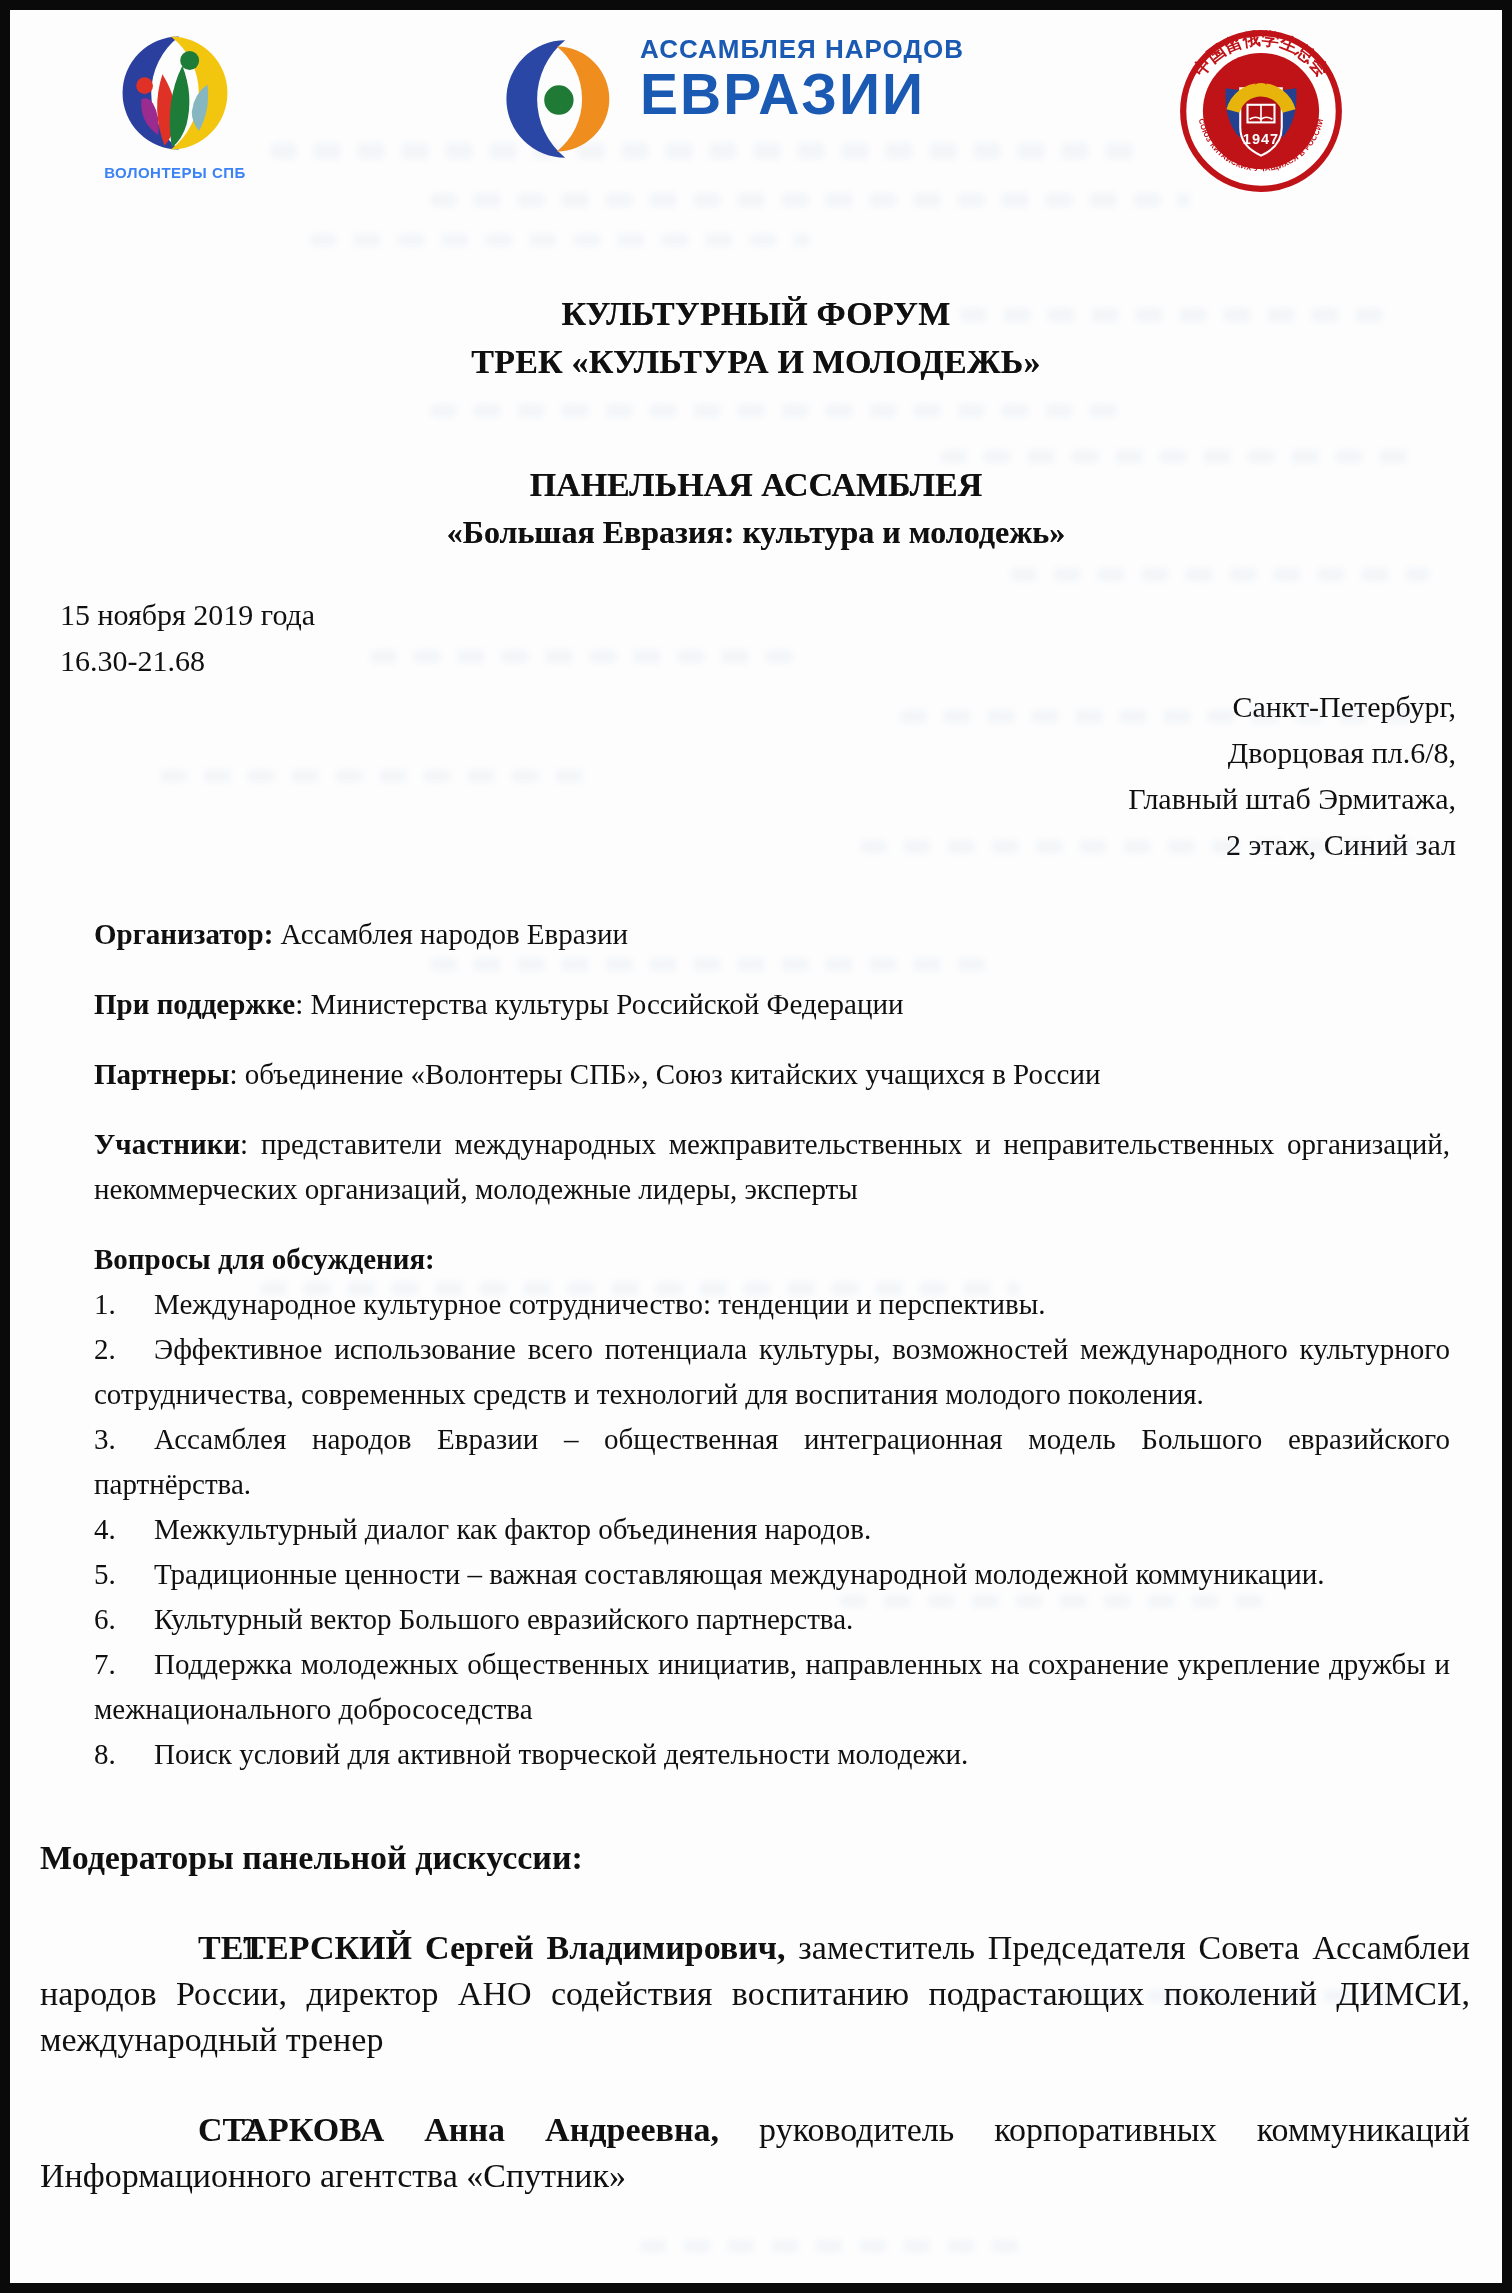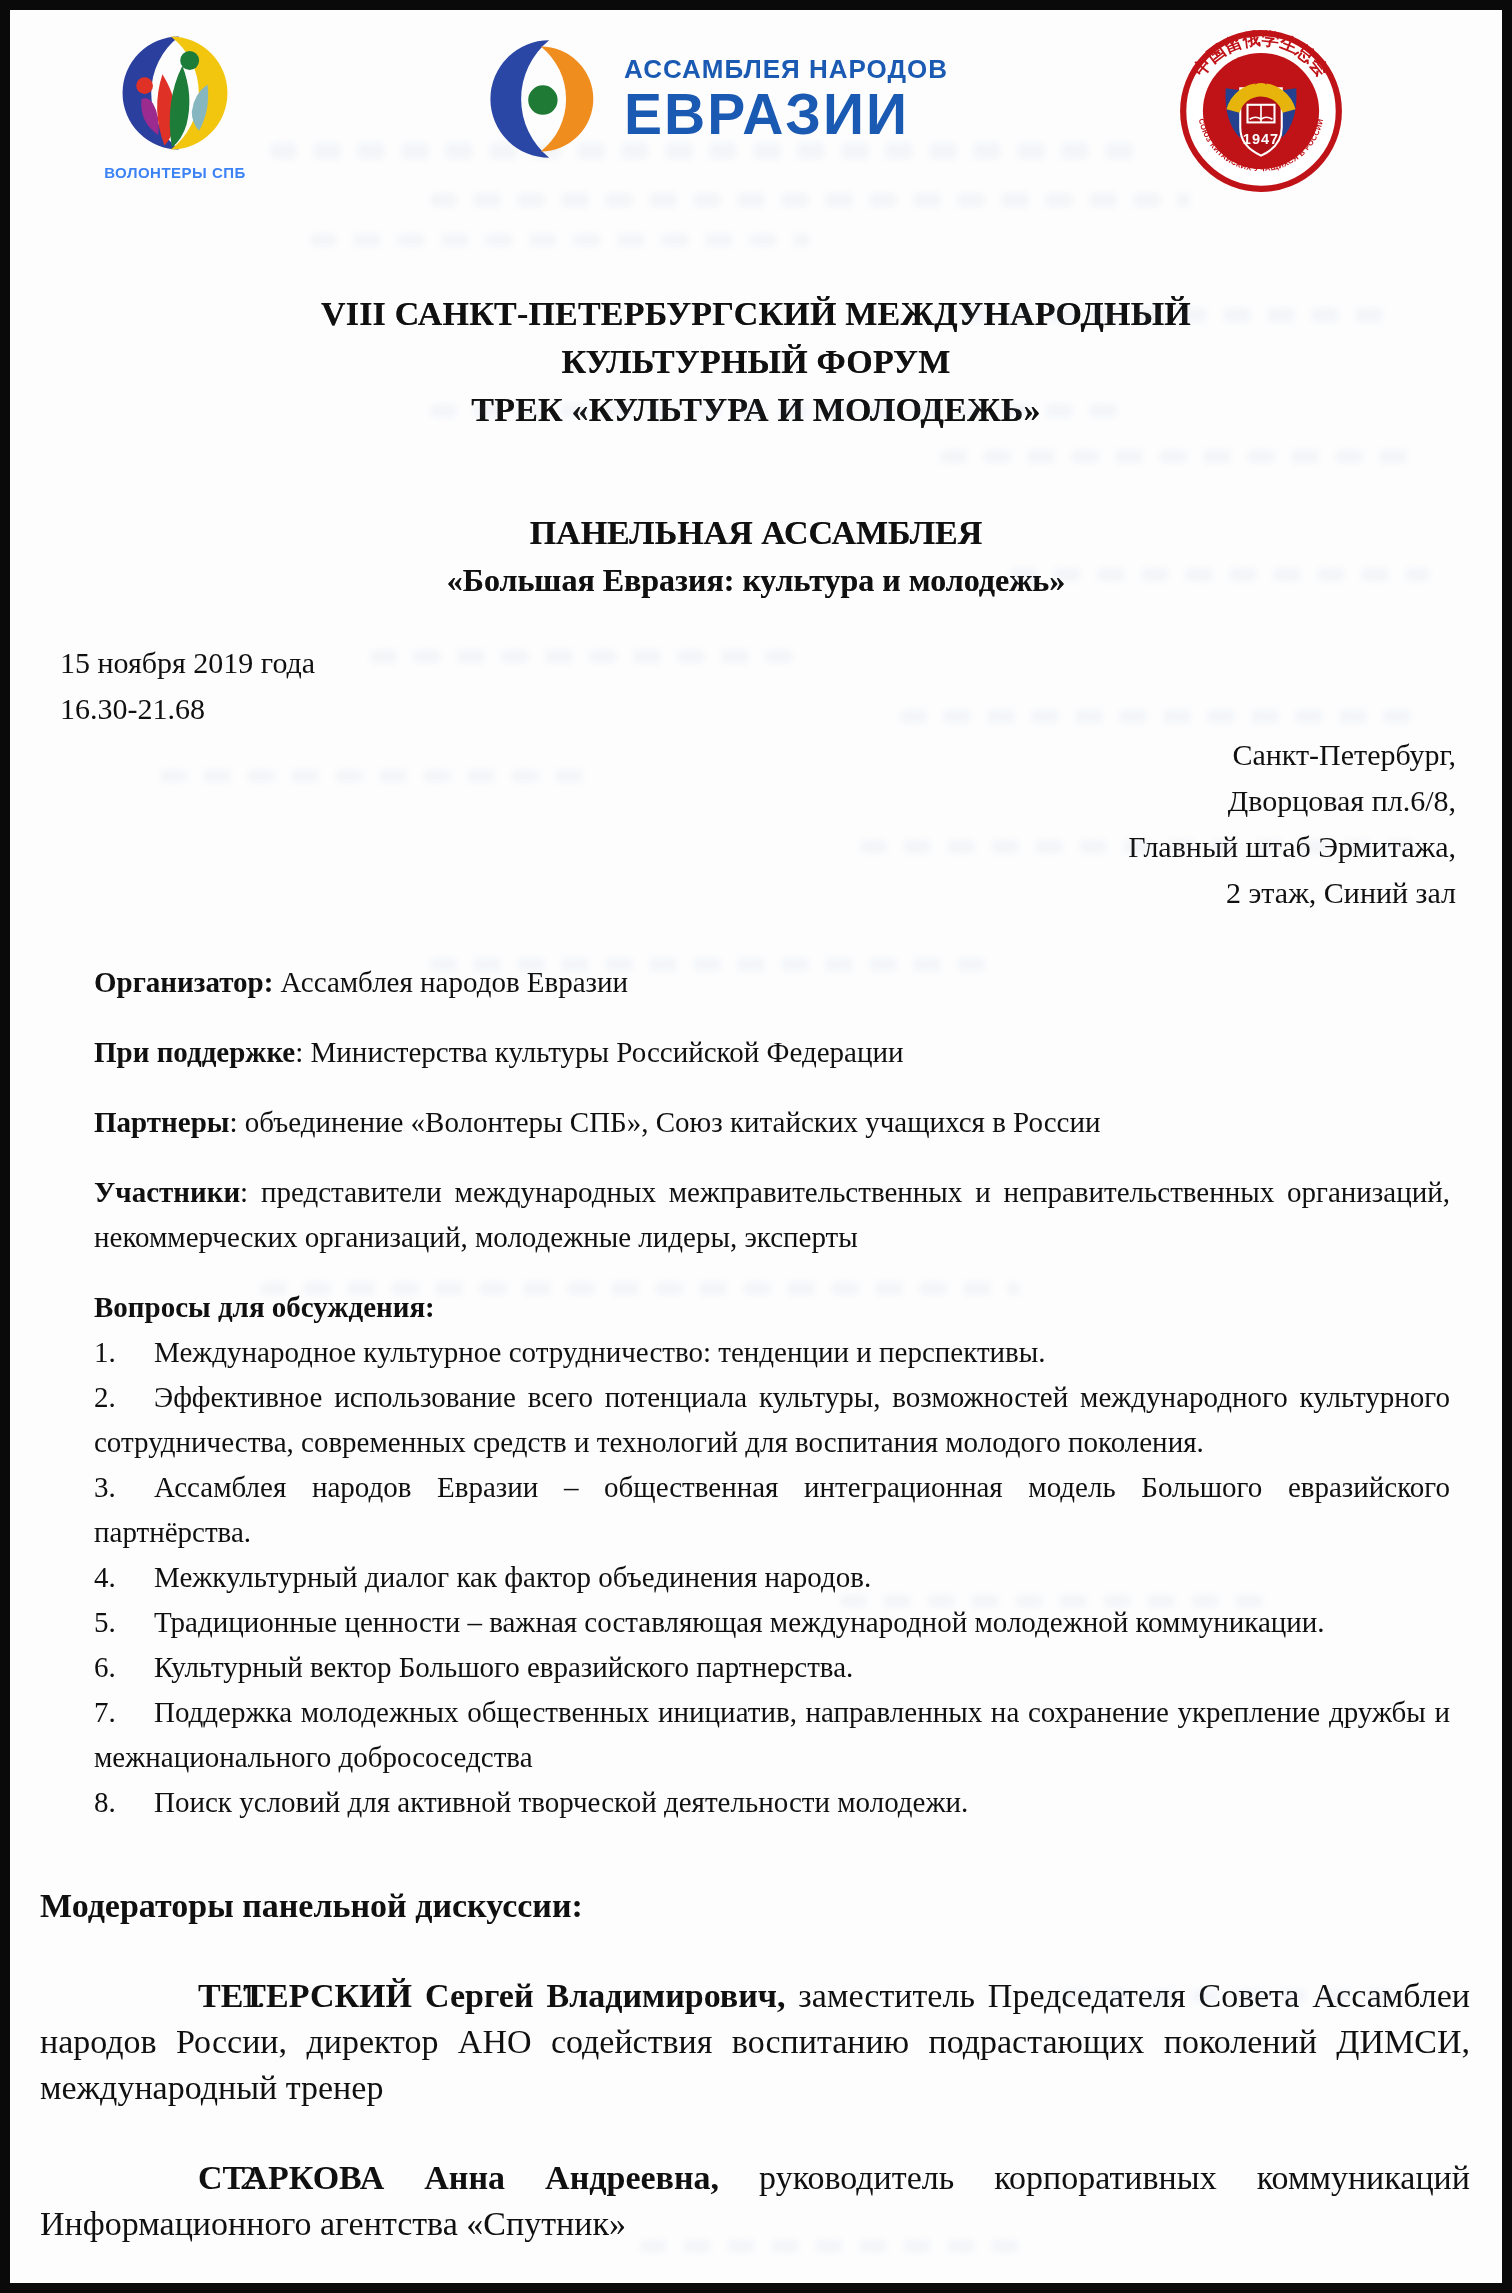--- a/index.html
+++ b/index.html
@@ -24,21 +24,21 @@
   
   .logos{position:relative;height:218px;}
   .logo-left{position:absolute;left:70px;top:18px;width:190px;text-align:center;}
   .logo-left svg{width:130px;height:130px;display:block;margin:0 auto;}
   .vol-label{
     margin-top:6px;
     font-family:"Liberation Sans", sans-serif;
     font-size:15px;font-weight:700;letter-spacing:.5px;
     color:#3b82f6;
   }
-  .logo-center{position:absolute;left:472px;top:26px;display:flex;align-items:center;}
+  .logo-center{position:absolute;left:488px;top:26px;display:flex;align-items:flex-start;}
   .logo-center svg{width:126px;height:126px;flex:0 0 auto;}
   .ea-text{margin-left:16px;font-family:"Liberation Sans", sans-serif;color:#1b5ab2;line-height:1;}
   .ea-line1{font-size:26px;font-weight:700;letter-spacing:1px;}
   .ea-line2{font-size:57px;font-weight:700;letter-spacing:2px;margin-top:4px;}
   .seal{position:absolute;left:1168px;top:18px;width:166px;height:166px;}
   
   .title-block{margin-top:62px;text-align:center;font-weight:700;font-size:34px;line-height:48px;letter-spacing:.2px;text-shadow:0 0 .5px rgba(0,0,0,.55);}
   .event-block{margin-top:76px;text-align:center;font-weight:700;text-shadow:0 0 .5px rgba(0,0,0,.5);}
   .event-kind{font-size:34px;line-height:46px;}
   .event-name{font-size:32px;line-height:48px;}
@@ -127,21 +127,20 @@
       <path d="M 60 58 L 100 58 L 100 96 Q 100 114 80 123 Q 60 114 60 96 Z" fill="#ae1016" stroke="#ffffff" stroke-width="2"></path>
       <path d="M 53 80 A 28 28 0 0 1 107 80" fill="none" stroke="#e7b40c" stroke-width="13"></path>
       <polygon points="80,38 82.4,44.2 89,44.4 83.8,48.4 85.7,54.7 80,51 74.3,54.7 76.2,48.4 71,44.4 77.6,44.2" fill="#c01318"></polygon>
       <rect x="67" y="74" width="26" height="17" fill="none" stroke="#ffffff" stroke-width="2"></rect>
       <path d="M 80 74 L 80 91 M 69 88 Q 75 84 80 88 Q 85 84 91 88" fill="none" stroke="#ffffff" stroke-width="1.6"></path>
       <text x="80" y="112" text-anchor="middle" font-family="Liberation Sans, sans-serif" font-size="14" font-weight="700" fill="#ffffff" letter-spacing="1">1947</text>
     </svg>
   </header>
 
   <div class="title-block">
-    <div>VIII САНКТ-ПЕТЕРБУРГСКИЙ МЕЖДУНАРОДНЫЙ</div>
     <div>КУЛЬТУРНЫЙ ФОРУМ</div>
     <div>ТРЕК «КУЛЬТУРА И МОЛОДЕЖЬ»</div>
   </div>
 
   <div class="event-block">
     <div class="event-kind">ПАНЕЛЬНАЯ АССАМБЛЕЯ</div>
     <div class="event-name">«Большая Евразия: культура и молодежь»</div>
   </div>
 
   <div class="meta-row">

